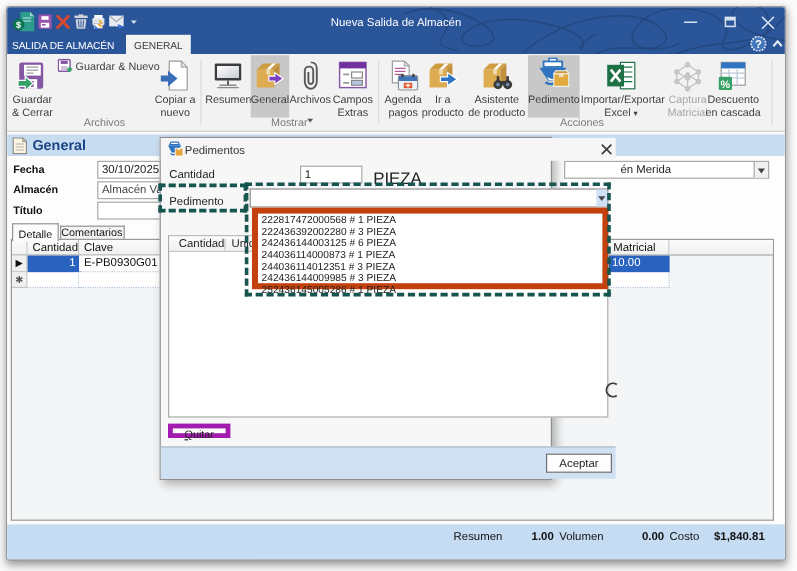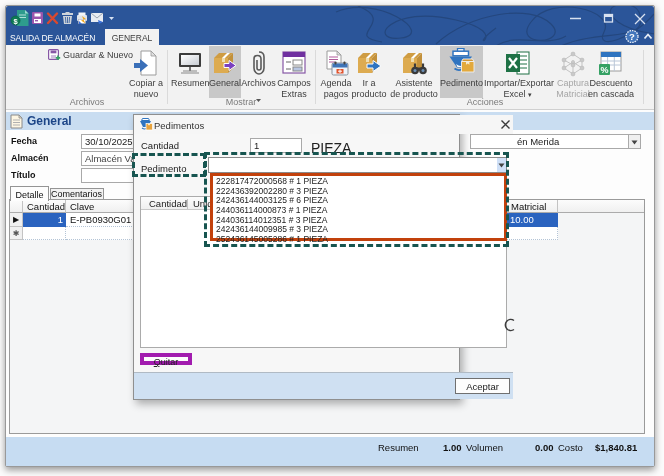--- a/index.html
+++ b/index.html
@@ -83,39 +83,55 @@
         </g>
 
     <g transform="translate(81,4)">
           <rect x="0" y="1" width="12" height="9" fill="#e8ecf2"></rect>
           <path d="M0,1 l6,5 6,-5" fill="none" stroke="#9aa4b0" stroke-width="1"></path>
           <path d="M7,8 l5,2 -4,2 z" fill="#3a6fd8"></path>
         </g>
 
     <path d="M99,9 l5,0 -2.5,3 z" fill="#d7e2f2"></path>
   </svg>
+  <div class="abs" style="left:0;top:8px;width:648px;text-align:center;color:#fff;font-size:9.5px;">Nueva Salida de Almacén</div>
   <svg class="abs" style="left:558px;top:4px" width="90" height="22" viewBox="0 0 90 22">
     <g stroke="#d8e1f0" stroke-width="1.3" fill="none">
       <line x1="6" y1="8.5" x2="17" y2="8.5"></line>
       <rect x="40.5" y="4.5" width="8" height="7.5"></rect>
           <line x1="40.5" y1="6" x2="48.5" y2="6" stroke-width="2"></line>
       <path d="M71,4 L81,14 M81,4 L71,14"></path>
     </g>
   </svg>
 
   <svg class="abs" style="left:617px;top:24px" width="36" height="13" viewBox="0 0 36 13">
     <circle cx="9" cy="6.5" r="6" fill="#4376bc" stroke="#e6ecf6" stroke-width="1.4" stroke-dasharray="1.5 1"></circle>
     <text x="9" y="10" font-size="9.5" fill="#fff" font-weight="bold" text-anchor="middle">?</text>
     <path d="M21.5,8.5 l3.5,-4 3.5,4" stroke="#e6ecf6" stroke-width="1.8" fill="none"></path>
   </svg>
   <div class="abs" style="left:4px;top:27px;height:13px;color:#fff;font-size:8.5px;letter-spacing:-0.1px;">SALIDA DE ALMACÉN</div>
   <div class="abs" style="left:99px;top:23px;width:54px;height:16px;background:#f2f2f2;color:#3c3c3c;font-size:8.5px;text-align:center;padding-top:4px;">GENERAL</div>
  </div>
  <div id="ribbon">
 
+  <div class="rbtn" style="left:0px;width:42px;">
+   <svg width="26" height="26" viewBox="0 0 26 26" style="margin-top:3px;">
+    <path d="M4,2 h16 a2,2 0 0 1 2,2 v18 a2,2 0 0 1 -2,2 h-16 a2,2 0 0 1 -2,-2 v-18 a2,2 0 0 1 2,-2" fill="#8657a5"></path>
+    <rect x="6" y="4" width="14" height="9" fill="#fff"></rect>
+    <g stroke="#9b9b9b" stroke-width="1">
+            <line x1="8" y1="6" x2="18" y2="6"></line>
+            <line x1="8" y1="8.5" x2="18" y2="8.5"></line>
+            <line x1="8" y1="11" x2="14" y2="11"></line>
+          </g>
+    <rect x="10" y="16" width="7" height="8" fill="#fff"></rect>
+          <rect x="11.5" y="17.5" width="2.5" height="5" fill="#8657a5"></rect>
+    <path d="M1,17 h6 v-3.5 l6.5,6 -6.5,6 v-3.5 h-6 z" fill="#35a164" stroke="#fff" stroke-width="1"></path>
+   </svg>
+   <div class="cap">Guardar<br>&amp; Cerrar</div>
+  </div>
 
   <svg class="abs" style="left:42px;top:4px" width="13" height="13" viewBox="0 0 13 13">
     <rect x="0.6" y="0.6" width="9.8" height="9.8" rx="1" fill="#fff" stroke="#8657a5" stroke-width="1.2"></rect>
     <rect x="2.6" y="1.5" width="5.8" height="2.8" fill="#8657a5"></rect>
         <rect x="2.9" y="6" width="5.2" height="3.6" fill="#cfc0dd"></rect>
     <path d="M10,6.6 v4.4 M7.8,8.8 h4.4" stroke="#35a164" stroke-width="1.7"></path>
   </svg>
   <div class="abs" style="left:57px;top:5px;font-size:9px;color:#404040;">Guardar &amp; Nuevo</div>
 
   <div class="rbtn" style="left:118px;width:44px;">
@@ -385,21 +401,21 @@
     <div class="abs" style="left:46px;top:2px;width:1px;height:10px;background:#c3c3c3;"></div>
     <div class="abs" style="left:52px;top:1px;font-size:9.5px;color:#222;">Unid</div>
   </div>
 
   <div class="abs" style="left:74px;top:42px;width:299px;height:16px;background:#fff;border:1px solid #8a8a8a;z-index:12;"></div>
   <div class="abs" style="left:363px;top:43px;width:9px;height:14px;background:#cfe0f7;z-index:13;"></div>
   <svg class="abs" style="left:364px;top:48px;z-index:14;" width="7" height="5" viewBox="0 0 7 5">
       <path d="M0.5,0.5 h6 l-3,4 z" fill="#444"></path>
     </svg>
 
-  <div class="abs" style="left:76px;top:58px;width:297px;height:68px;background:#fff;border:3px solid #c2410c;z-index:12;padding-top:1px;">
+  <div class="abs" style="left:76px;top:58px;width:297px;height:68px;background:#fff;border:5px solid #c2410c;z-index:12;padding-top:1px;">
     <div class="dd-item">222817472000568 # 1 PIEZA</div>
     <div class="dd-item">222436392002280 # 3 PIEZA</div>
     <div class="dd-item">242436144003125 # 6 PIEZA</div>
     <div class="dd-item">244036114000873 # 1 PIEZA</div>
     <div class="dd-item">244036114012351 # 3 PIEZA</div>
     <div class="dd-item">242436144009985 # 3 PIEZA</div>
     <div class="dd-item">252436145005286 # 1 PIEZA</div>
   </div>
 
   <div class="abs" style="left:6px;top:238px;width:52px;height:12px;background:#fdfdfd;border:4px solid #a21caf;font-size:9px;text-align:center;color:#222;"><u>Q</u>uitar</div>

